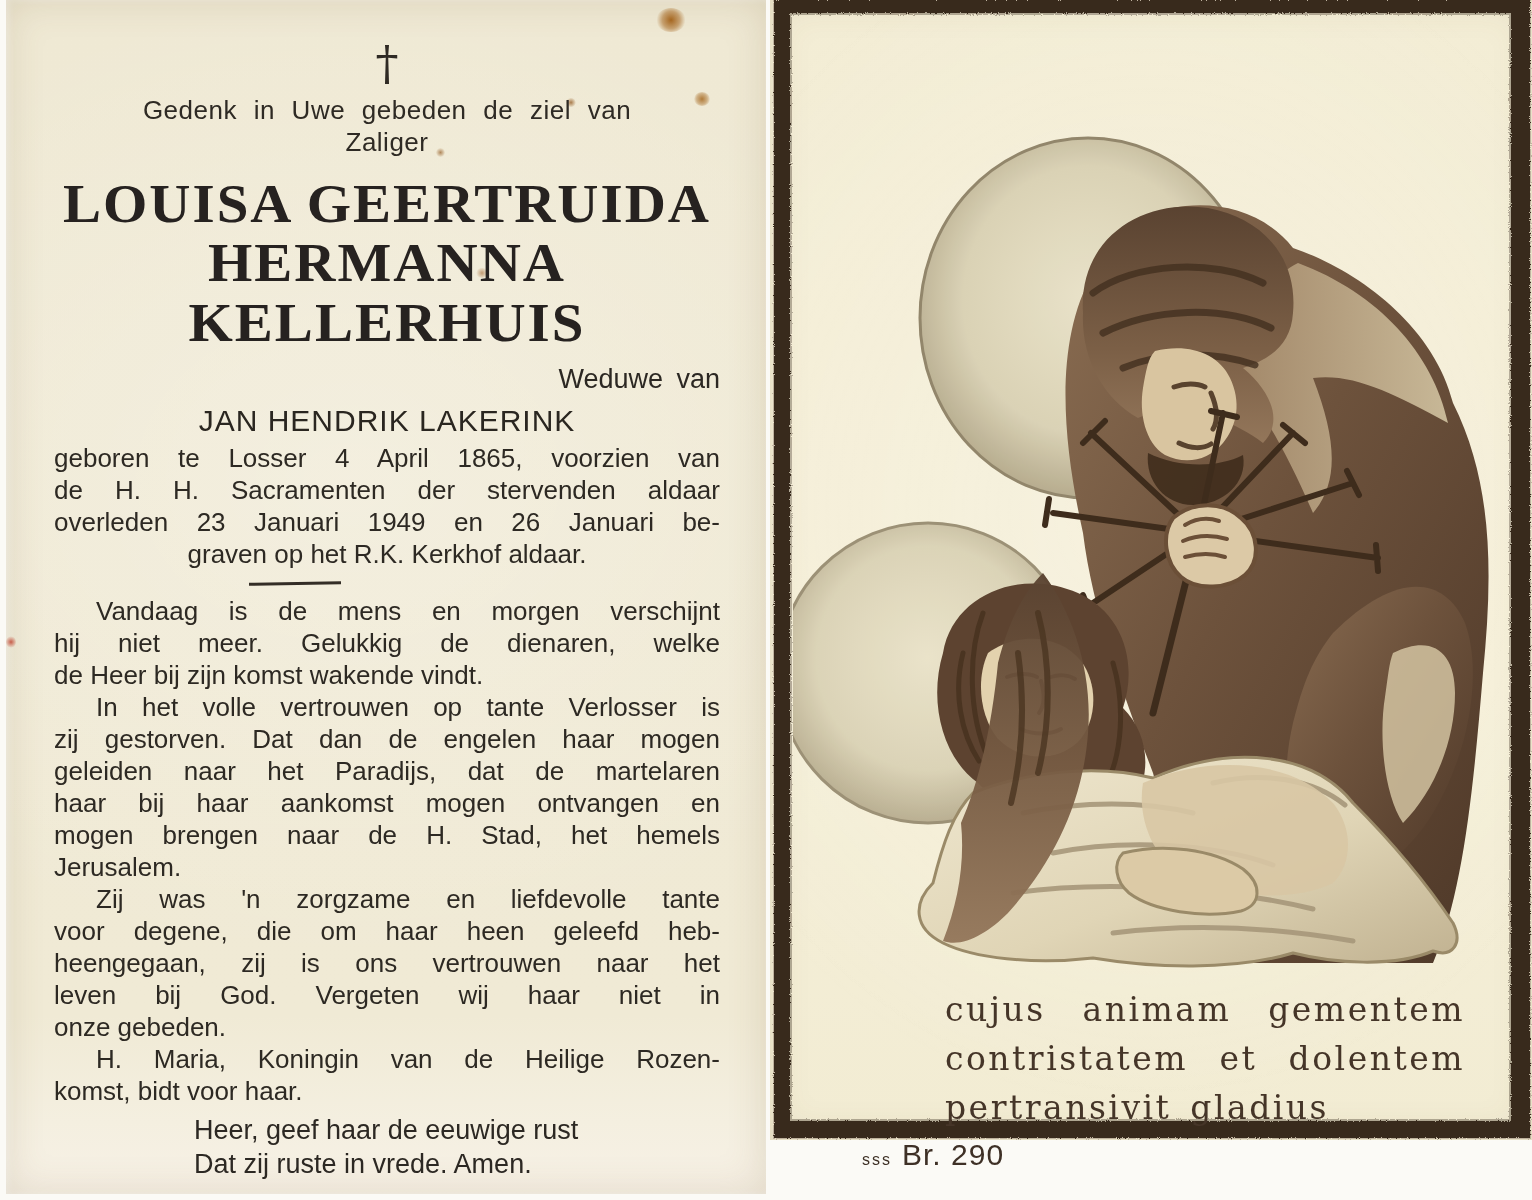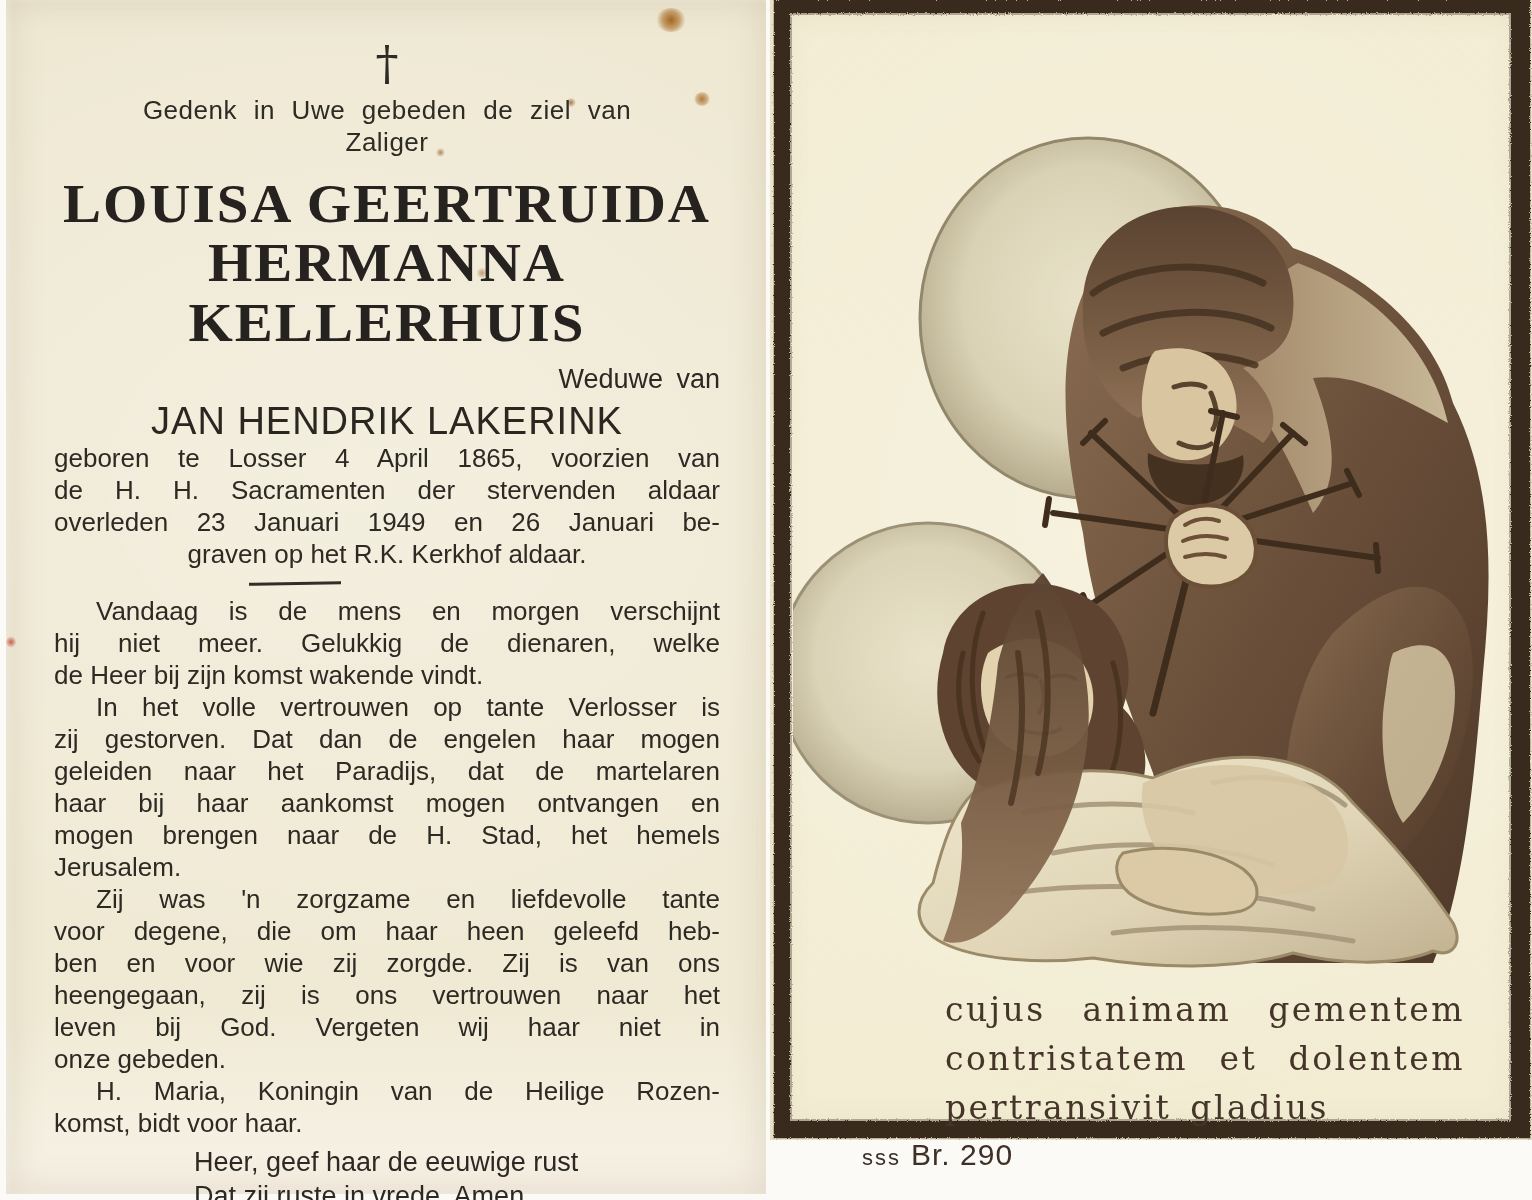--- a/index.html
+++ b/index.html
@@ -21,21 +21,21 @@
   .card-left-inner{position:absolute;left:48px;right:46px;top:0;}
 
   .cross{ text-align:center;font-size:46px;line-height:46px;margin-top:40px;color:#2f2a24;
           font-family:"DejaVu Serif", serif;}
   .intro{ text-align:center;font-size:26px;line-height:32px;letter-spacing:.5px;word-spacing:9px;
           margin-top:8px;color:#2e2a24;}
   .deceased{ text-align:center;font-family:"Liberation Serif", serif;font-weight:700;
           font-size:57px;line-height:62px;letter-spacing:2px;margin-top:12px;color:#262220;
           transform:scaleY(.96);}
   .widow{ text-align:right;font-size:27px;line-height:30px;word-spacing:6px;margin-top:8px;}
-  .husband{ text-align:center;font-size:38px;line-height:42px;letter-spacing:1px;margin-top:6px;
+  .husband{ text-align:center;font-size:30px;line-height:42px;letter-spacing:1px;margin-top:6px;
           font-stretch:condensed;color:#2a2620;}
   .bodytext{font-size:26px;line-height:32px;color:#2d2923;}
   .vitals{}
   .rule-short{width:92px;height:3px;background:#332d26;margin:12px auto 10px auto;
           transform:translateX(-92px) rotate(-1deg);}
   .ln{text-align:justify;text-align-last:justify;white-space:normal;}
   .ln.last{text-align-last:left;}
   .last-center .ln.last{text-align:center;text-align-last:center;}
   .indent .ln:first-child{text-indent:42px;}
   .plain .ln, .plain .ln.last{text-align:left;text-align-last:left;}
@@ -59,21 +59,21 @@
     background:radial-gradient(ellipse 700px 800px at 50% 45%, rgba(255,255,255,.18), rgba(0,0,0,0) 75%);}
   .artwork{position:absolute;left:23px;top:13px;width:718px;height:960px;}
   .latin{
     position:absolute;left:175px;top:985px;width:520px;
     font-family:"DejaVu Serif", serif;
     font-size:33px;line-height:49px;letter-spacing:2.5px;word-spacing:6px;
     color:#453528;font-weight:500;
   }
   .imprint{position:absolute;left:92px;top:1138px;color:#3e3026;
     font-size:30px;letter-spacing:1px;}
-  .imprint .sss{font-size:22px;letter-spacing:2px;margin-right:10px;}
+  .imprint .sss{font-size:16px;letter-spacing:2px;margin-right:10px;}
 </style>
 </head>
 <body>
 
 <div id="stage">
 
   <div class="card-left">
 
     <div class="stain" style="left:650px;top:8px;width:30px;height:24px;background:radial-gradient(circle,#a5661f 0%,rgba(165,102,31,.55) 45%,rgba(165,102,31,0) 75%);"></div>
     <div class="stain" style="left:688px;top:92px;width:16px;height:14px;background:radial-gradient(circle,#b07b3a 0%,rgba(176,123,58,.5) 50%,rgba(176,123,58,0) 78%);"></div>
@@ -117,21 +117,20 @@
           <div class="ln">In het volle vertrouwen op tante Verlosser is</div>
           <div class="ln">zij gestorven.  Dat dan de engelen haar mogen</div>
           <div class="ln">geleiden naar het Paradijs, dat de martelaren</div>
           <div class="ln">haar bij haar aankomst mogen ontvangen en</div>
           <div class="ln">mogen brengen naar de H. Stad,  het hemels</div>
           <div class="ln last">Jerusalem.</div>
         </div>
       <div class="bodytext indent">
           <div class="ln">Zij was 'n zorgzame en liefdevolle tante</div>
           <div class="ln">voor degene, die om haar heen geleefd heb-</div>
-          <div class="ln">ben en voor wie zij zorgde.  Zij is van ons</div>
           <div class="ln">heengegaan, zij is ons vertrouwen naar het</div>
           <div class="ln">leven bij God.  Vergeten wij haar niet in</div>
           <div class="ln last">onze gebeden.</div>
         </div>
       <div class="bodytext indent">
           <div class="ln">H. Maria, Koningin van de Heilige Rozen-</div>
           <div class="ln last">komst, bidt voor haar.</div>
         </div>
 
       <div class="prayer plain">

